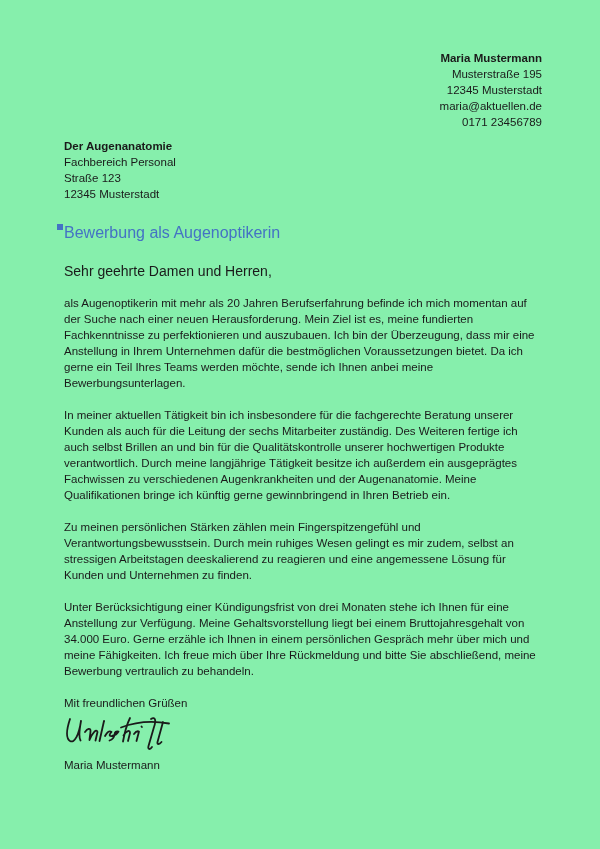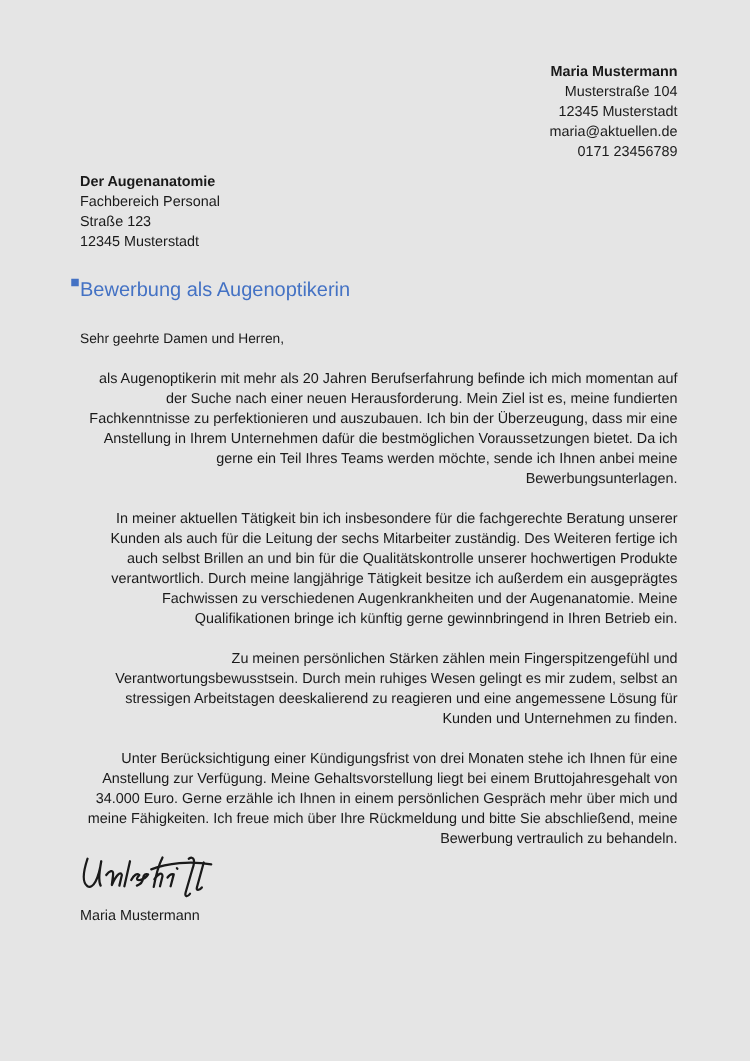--- a/index.html
+++ b/index.html
@@ -4,21 +4,21 @@
 <style>
   html, body {
     margin: 0;
     padding: 0;
     background: #ffffff;
   }
   .page {
     position: relative;
     width: 600px;
     height: 849px;
-    background: #e5e5e5;
+    background: #86efac;
     font-family: "Liberation Sans", sans-serif;
     color: #1a1a1a;
     box-sizing: border-box;
     padding: 50px 58px 0 64px;
     overflow: hidden;
   }
   .sender-block {
     text-align: right;
     font-size: 11.5px;
     line-height: 16px;
@@ -53,28 +53,28 @@
     width: 6px;
     height: 6px;
     background: #4472C4;
     position: relative;
     top: -8px;
     margin-left: -7px;
     margin-right: 1px;
   }
   .salutation {
     margin-top: 20px;
-    font-size: 11px;
+    font-size: 14px;
     line-height: 16px;
   }
   .body-paragraph {
     margin: 16px 0 0 0;
     font-size: 11.5px;
     line-height: 16px;
-    text-align: right;
+    text-align: left;
   }
   .closing-regards {
     margin-top: 16px;
     font-size: 11.5px;
     line-height: 16px;
   }
   .signature {
     margin-top: 3px;
     height: 40px;
   }
@@ -87,21 +87,21 @@
     line-height: 16px;
   }
 </style>
 </head>
 <body>
 
 <div class="page">
 
   <div class="sender-block">
     <div class="sender-name">Maria Mustermann</div>
-    <div>Musterstraße 104</div>
+    <div>Musterstraße 195</div>
     <div>12345 Musterstadt</div>
     <div>maria@aktuellen.de</div>
     <div>0171 23456789</div>
   </div>
 
   <div class="recipient-block">
     <div class="recipient-company">Der Augenanatomie</div>
     <div>Fachbereich Personal</div>
     <div>Straße 123</div>
     <div>12345 Musterstadt</div>
@@ -110,20 +110,21 @@
 
   <div class="subject-line"><span class="subject-marker"></span><span>Bewerbung als Augenoptikerin</span></div>
 
   <div class="salutation">Sehr geehrte Damen und Herren,</div>
 
   <p class="body-paragraph">als Augenoptikerin mit mehr als 20 Jahren Berufserfahrung befinde ich mich momentan auf der Suche nach einer neuen Herausforderung. Mein Ziel ist es, meine fundierten Fachkenntnisse zu perfektionieren und auszubauen. Ich bin der Überzeugung, dass mir eine Anstellung in Ihrem Unternehmen dafür die bestmöglichen Voraussetzungen bietet. Da ich gerne ein Teil Ihres Teams werden möchte, sende ich Ihnen anbei meine Bewerbungsunterlagen.</p>
   <p class="body-paragraph">In meiner aktuellen Tätigkeit bin ich insbesondere für die fachgerechte Beratung unserer Kunden als auch für die Leitung der sechs Mitarbeiter zuständig. Des Weiteren fertige ich auch selbst Brillen an und bin für die Qualitätskontrolle unserer hochwertigen Produkte verantwortlich. Durch meine langjährige Tätigkeit besitze ich außerdem ein ausgeprägtes Fachwissen zu verschiedenen Augenkrankheiten und der Augenanatomie. Meine Qualifikationen bringe ich künftig gerne gewinnbringend in Ihren Betrieb ein.</p>
   <p class="body-paragraph">Zu meinen persönlichen Stärken zählen mein Fingerspitzengefühl und Verantwortungsbewusstsein. Durch mein ruhiges Wesen gelingt es mir zudem, selbst an stressigen Arbeitstagen deeskalierend zu reagieren und eine angemessene Lösung für Kunden und Unternehmen zu finden.</p>
   <p class="body-paragraph">Unter Berücksichtigung einer Kündigungsfrist von drei Monaten stehe ich Ihnen für eine Anstellung zur Verfügung. Meine Gehaltsvorstellung liegt bei einem Bruttojahresgehalt von 34.000 Euro. Gerne erzähle ich Ihnen in einem persönlichen Gespräch mehr über mich und meine Fähigkeiten. Ich freue mich über Ihre Rückmeldung und bitte Sie abschließend, meine Bewerbung vertraulich zu behandeln.</p>
 
+  <div class="closing-regards">Mit freundlichen Grüßen</div>
 
   <div class="signature">
     <svg width="108" height="40" viewBox="0 0 108 40" role="img" fill="none" stroke="#1a1a1a" stroke-width="1.8" stroke-linecap="round" stroke-linejoin="round" aria-label="Unterschrift">
       <path d="M6 5 C 3 14, 1.5 24, 6 27 C 10.5 29.5, 15 21, 17 7 C 15.5 15, 14.5 23, 16.5 26.5"></path>
       <path d="M21 18 C 23.5 14.5, 26.5 13.5, 26.5 17 C 26.5 20, 25.5 24, 25.5 26 C 28.5 18.5, 32.5 14.5, 33.5 18 L 31.5 26.5"></path>
       <path d="M40 7 L 35.5 27"></path>
       <path d="M41 22 Q 44.5 15.5, 47.5 18 Q 43.5 22.5, 48 22 Q 52.5 21, 54.5 17.5 Q 51 16.5, 50.5 20.5 Q 50 25, 45.5 26.5"></path>
       <path d="M66 4 C 62 12, 60 22, 59 27.5 M59.5 21.5 C 62.5 16.5, 66 15.5, 66 19 L 64 27"></path>
       <path d="M70 20 Q 72.5 16.5, 75 17.5 L 72.5 27"></path>
       <path d="M77.5 12.5 L 77.9 13"></path>

